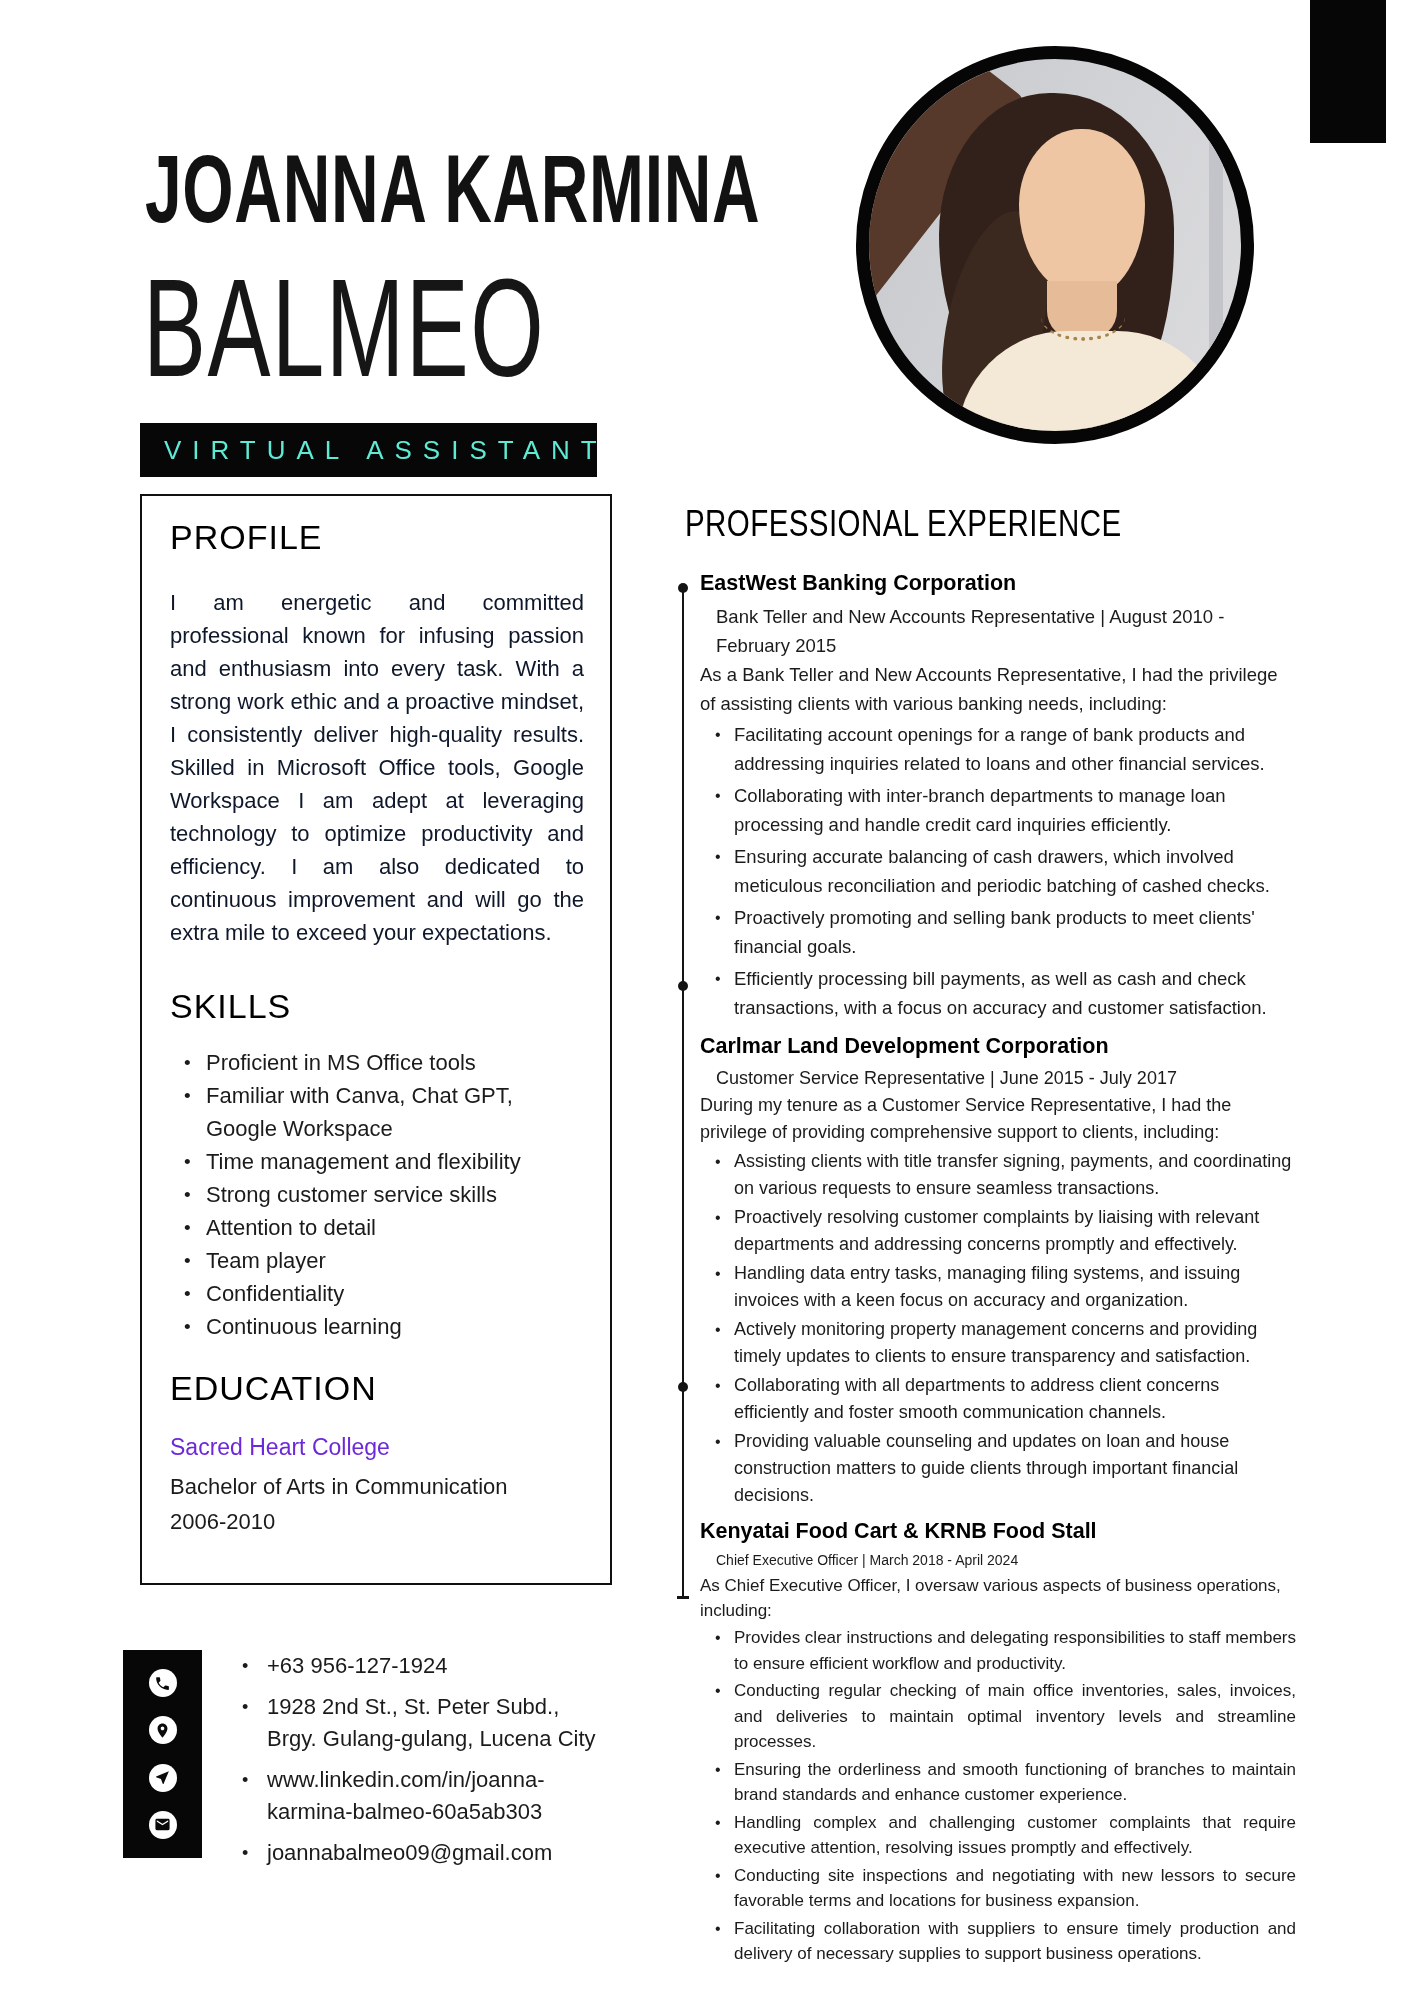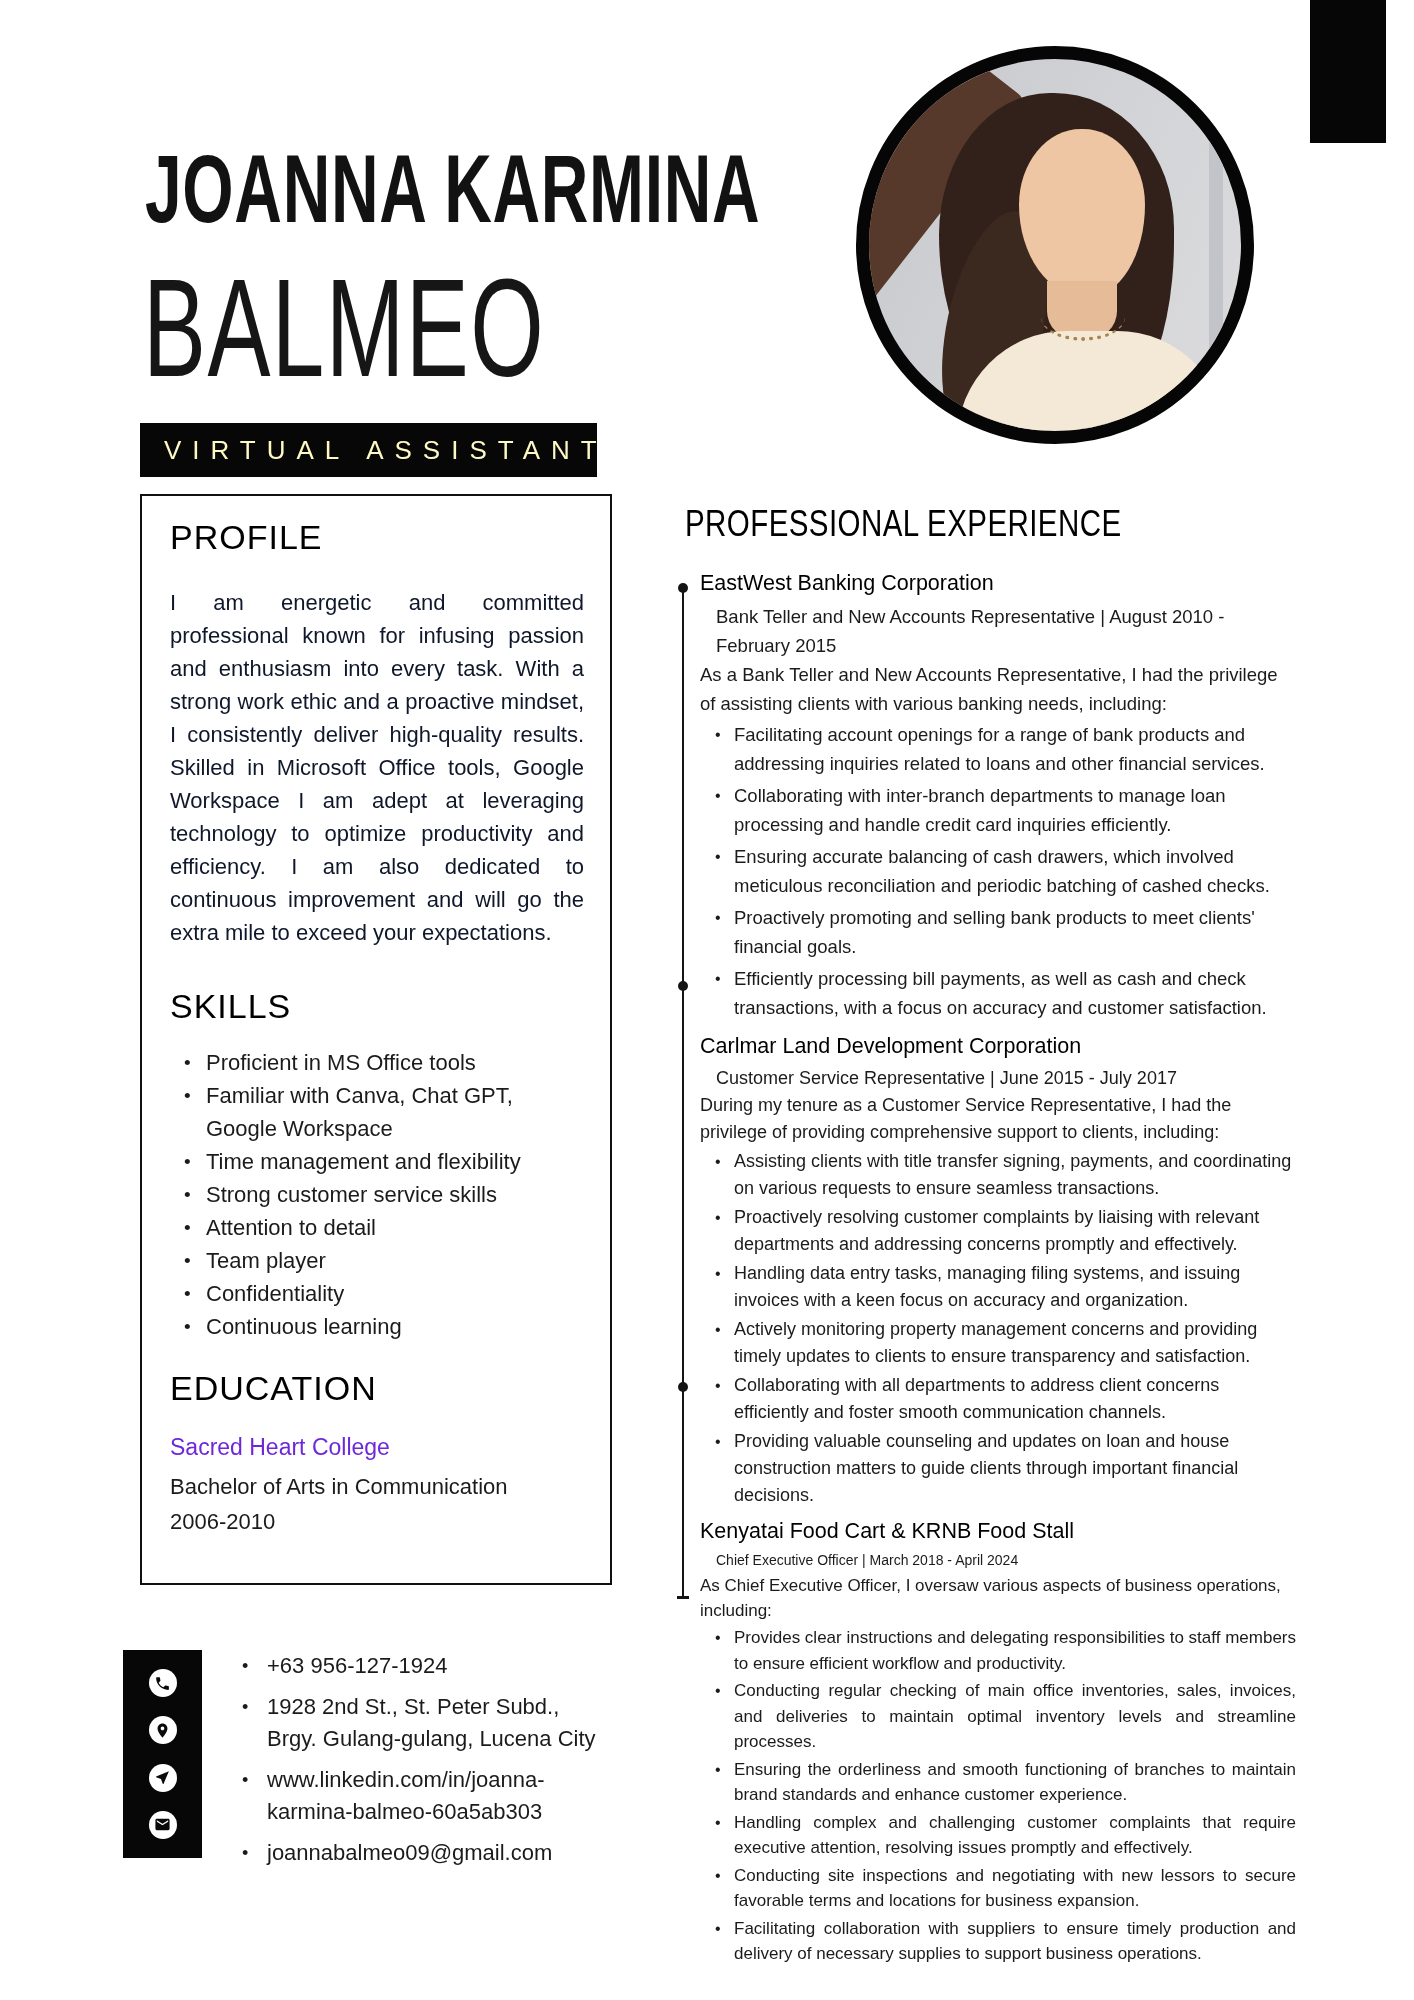--- a/index.html
+++ b/index.html
@@ -29,21 +29,21 @@
     border-radius:135px 135px 0 0}
   .ph-necklace{position:absolute;left:172px;top:234px;width:84px;height:44px;
     border-bottom:4px dotted #a8854e;border-radius:50%}
 
   
   .name-first{position:absolute;left:145px;top:140px;font-size:97px;font-weight:700;color:#121212;
     line-height:1;letter-spacing:1px;white-space:nowrap;transform:scaleX(.68);transform-origin:left}
   .name-last{position:absolute;left:143px;top:258px;font-size:139px;font-weight:400;color:#161616;
     line-height:1;letter-spacing:2px;white-space:nowrap;transform:scaleX(.68);transform-origin:left}
   .badge{position:absolute;left:140px;top:423px;width:457px;height:54px;box-sizing:border-box;
-    background:#070707;color:#fef9c3;font-size:26px;letter-spacing:11px;line-height:54px;
+    background:#070707;color:#5eead4;font-size:26px;letter-spacing:11px;line-height:54px;
     padding-left:24px;white-space:nowrap}
 
   
   .sidebar-box{position:absolute;left:140px;top:494px;width:472px;height:1091px;box-sizing:border-box;
     border:2px solid #101010;padding:22px 26px 0 28px}
   .sidebar-box h3{margin:0;font-size:34px;font-weight:400;letter-spacing:1px;color:#000}
   .h-skills{margin-top:38px !important}
   .h-edu{margin-top:26px !important}
   .profile-text{margin:29px 0 0;font-size:22px;line-height:33px;text-align:justify;color:#0f172a}
   ul.skills{margin:20px 0 0;padding:0 0 0 36px;list-style:none;width:344px}
@@ -68,21 +68,21 @@
   .tl-line{position:absolute;left:682px;top:588px;width:2px;height:1010px;background:#141414}
   .tl-dot{position:absolute;left:678px;width:10px;height:10px;border-radius:50%;background:#141414}
   .tl-d1{top:583px}.tl-d2{top:981px}.tl-d3{top:1382px}
   .tl-cap{position:absolute;left:677px;top:1596px;width:12px;height:3px;background:#141414}
 
   .jobs{position:absolute;left:700px;top:0;width:596px}
   .job{position:absolute;left:0;width:100%}
   .job:nth-of-type(1){top:571px}
   .job:nth-of-type(2){top:1034px}
   .job:nth-of-type(3){top:1519px}
-  .job h3{margin:0;font-size:21.5px;font-weight:400;color:#000}
+  .job h3{margin:0;font-size:21.5px;font-weight:700;color:#000}
   .job .role{margin:6px 16px 0;font-size:18.5px;line-height:29px;width:570px}
   .job .intro{margin:0;font-size:18.5px;line-height:29px;width:590px}
   ul.bullets{margin:2px 0 0;padding:0 0 0 34px;list-style:none;width:560px}
   ul.bullets li{font-size:18.5px;line-height:29px;margin-bottom:3px;position:relative}
   ul.bullets li::before{content:"•";position:absolute;left:-19px;top:0;font-size:16px}
 
   .job:nth-of-type(2) .role,.job:nth-of-type(2) .intro{font-size:18px;line-height:27px}
   .job:nth-of-type(2) .bullets li{font-size:18px;line-height:27px;margin-bottom:2px}
 
   .job:nth-of-type(3) .role{margin-top:4px;font-size:14px;line-height:25px}

